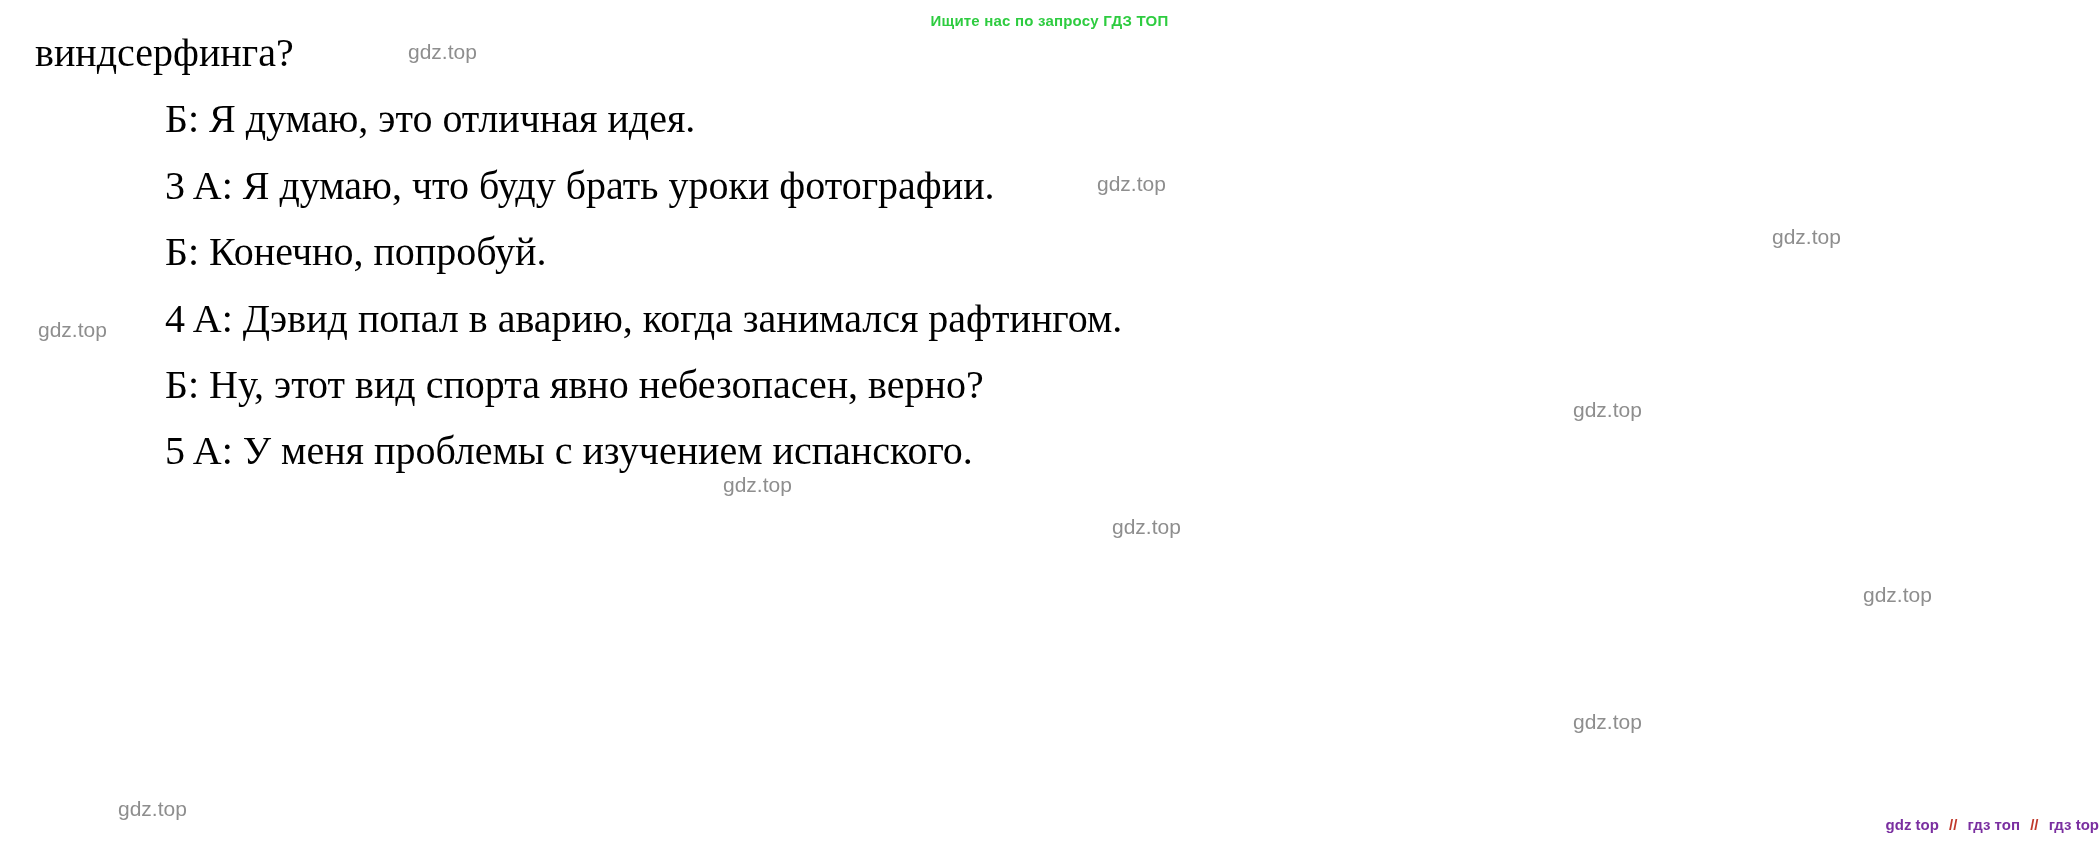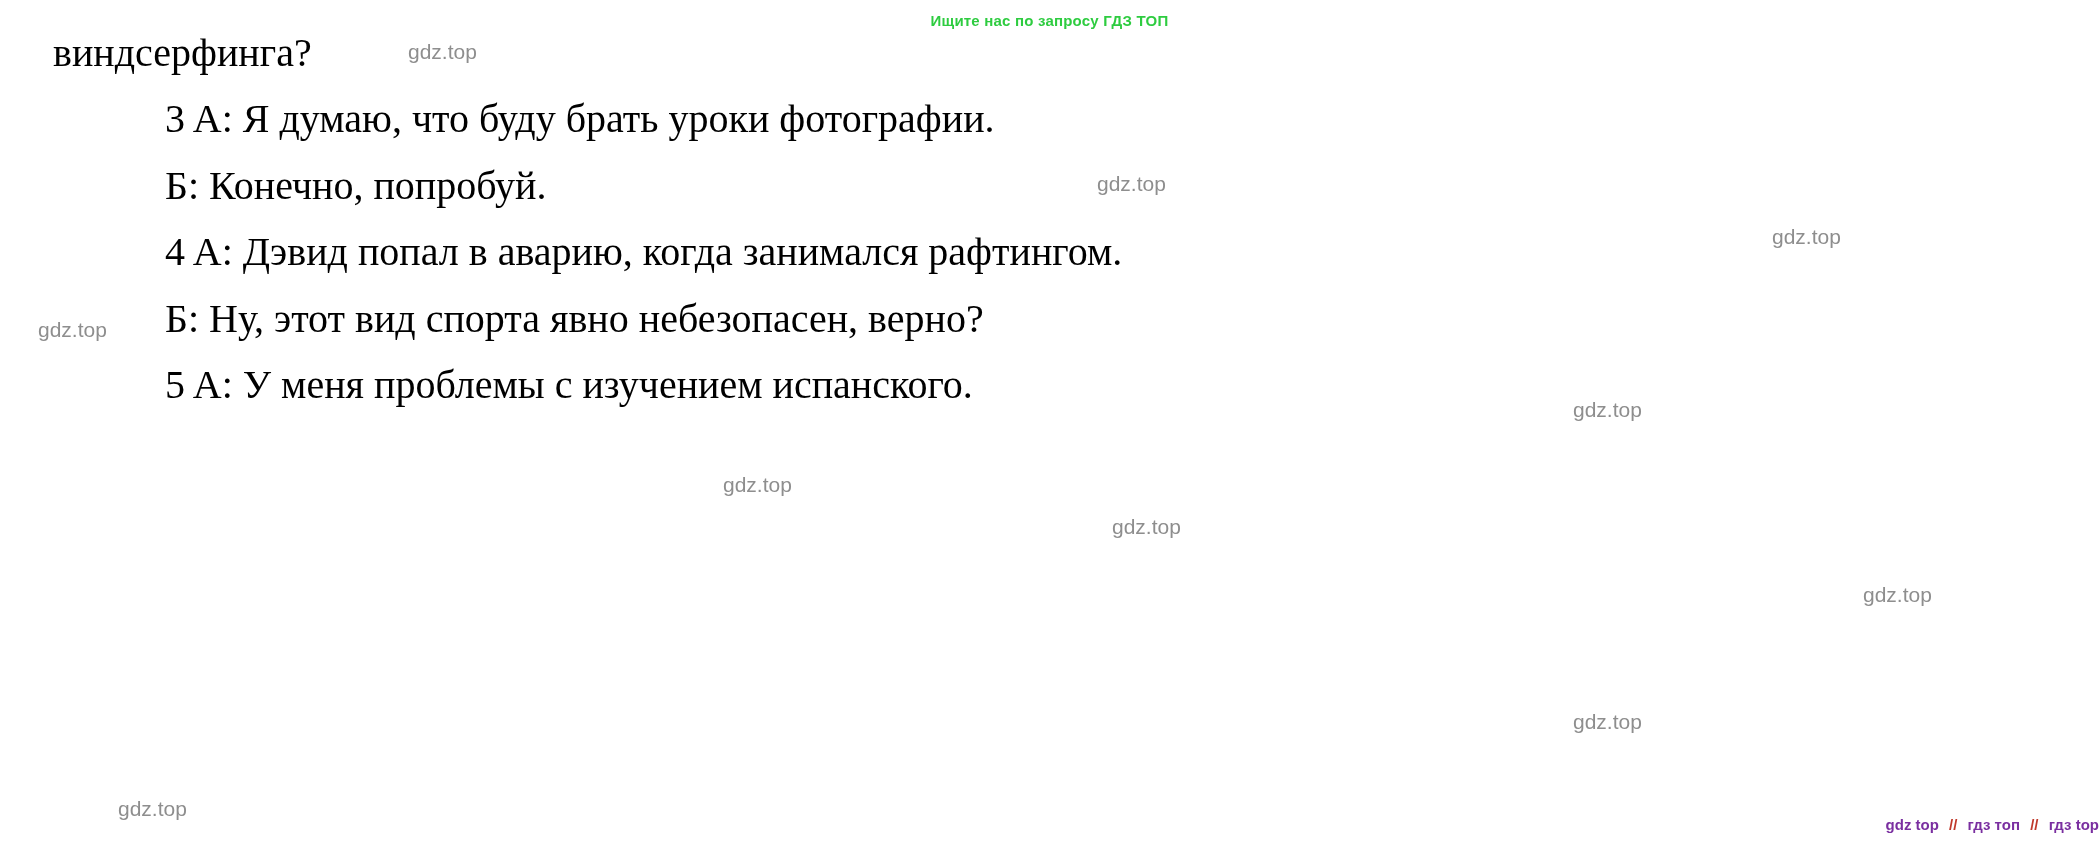--- a/index.html
+++ b/index.html
@@ -69,21 +69,21 @@
     margin-top: 14px;
     white-space: normal;
     width: 1855px;
     text-align: justify;
     text-indent: 0;
   }
   .line.first .cont {
     display: inline;
   }
   .wrapline {
-    margin-left: 53px;
+    margin-left: 35px;
     margin-top: -2px;
   }
   .line.indent {
     margin-left: 165px;
     margin-top: 16px;
   }
 
   
   .wm {
     position: absolute;
@@ -97,20 +97,21 @@
 </head>
 <body>
 
 <div class="top-banner">
   <span>Ищите нас по запросу ГДЗ ТОП</span>
 </div>
 
 <div class="doc">
 
   <div class="line wrapline">виндсерфинга?</div>
+  <div class="line indent">Б: Я думаю, это отличная идея.</div>
 
 
   <div class="line indent">3 A: Я думаю, что буду брать уроки фотографии.</div>
   <div class="line indent">Б: Конечно, попробуй.</div>
 
   <div class="line indent">4 A: Дэвид попал в аварию, когда занимался рафтингом.</div>
   <div class="line indent">Б: Ну, этот вид спорта явно небезопасен, верно?</div>
 
   <div class="line indent">5 A: У меня проблемы с изучением испанского.</div>
 

